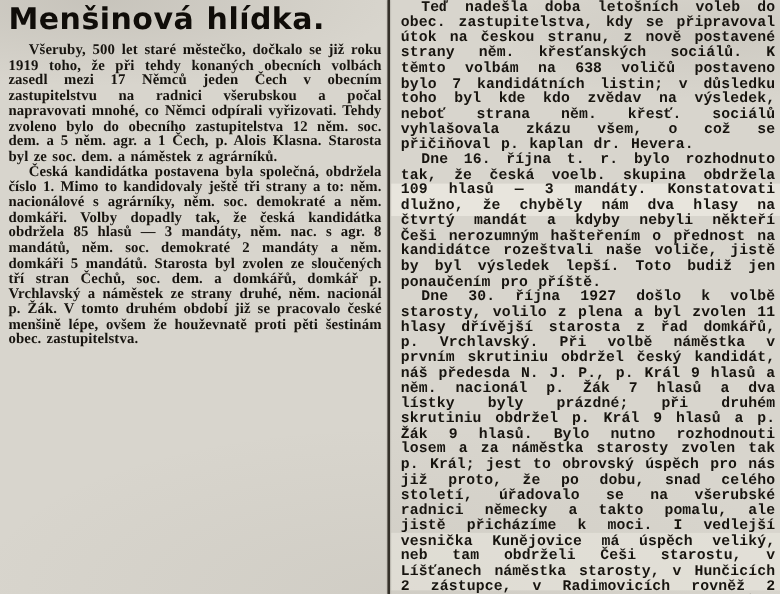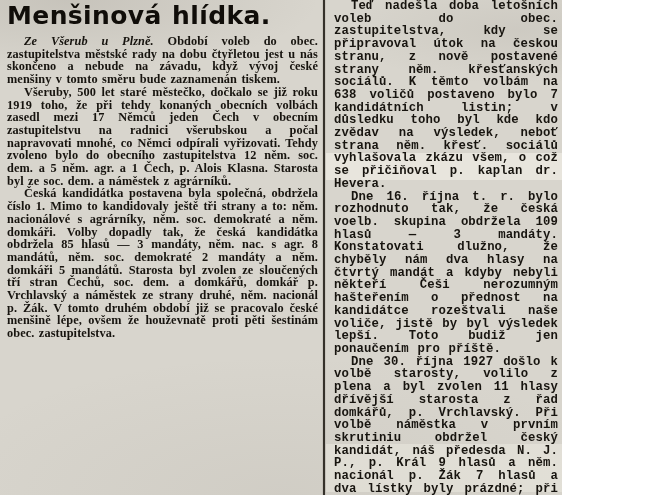--- a/index.html
+++ b/index.html
@@ -1,18 +1,18 @@
 <!DOCTYPE html>
 <html lang="cs"><head>
 <meta charset="utf-8">
 <style>
   html, body { margin: 0; padding: 0; }
   .page {
     position: relative;
-    width: 562px;
+    width: 650px;
     height: 495px;
     overflow: hidden;
     background:
       radial-gradient(ellipse 420px 120px at 12% 0%, rgba(110,104,94,0.16), transparent 60%),
       radial-gradient(ellipse 300px 90px at 92% 6%, rgba(110,104,94,0.10), transparent 60%),
       radial-gradient(ellipse 500px 200px at 50% 100%, rgba(120,114,104,0.08), transparent 70%),
       #d8d5cd;
     color: #17140f;
     font-family: "Liberation Serif", serif;
   }
@@ -67,21 +67,20 @@
 
 <div class="page">
 
   <div class="scan-band band-1"></div>
   <div class="scan-band band-2"></div>
 
   <div class="columns">
 
     <div class="col col-left">
       <h1 class="headline">Menšinová hlídka.</h1>
-      <p><span class="dateline">Ze Všerub u Plzně.</span> <span>Období voleb do obec. zastupitelstva městské rady na dobu čtyřletou jest u nás skončeno a nebude na závadu, když vývoj české menšiny v tomto směru bude zaznamenán tiskem.</span></p>
       <p>Všeruby, 500 let staré městečko, dočkalo se již roku 1919 toho, že při tehdy konaných obecních volbách zasedl mezi 17 Němců jeden Čech v obecním zastupitelstvu na radnici všerubskou a počal napravovati mnohé, co Němci odpírali vyřizovati. Tehdy zvoleno bylo do obecního zastupitelstva 12 něm. soc. dem. a 5 něm. agr. a 1 Čech, p. Alois Klasna. Starosta byl ze soc. dem. a náměstek z agrárníků.</p>
       <p>Česká kandidátka postavena byla společná, obdržela číslo 1. Mimo to kandidovaly ještě tři strany a to: něm. nacionálové s agrárníky, něm. soc. demokraté a něm. domkáři. Volby dopadly tak, že česká kandidátka obdržela 85 hlasů — 3 mandáty, něm. nac. s agr. 8 mandátů, něm. soc. demokraté 2 mandáty a něm. domkáři 5 mandátů. Starosta byl zvolen ze sloučených tří stran Čechů, soc. dem. a domkářů, domkář p. Vrchlavský a náměstek ze strany druhé, něm. nacionál p. Žák. V tomto druhém období již se pracovalo české menšině lépe, ovšem že houževnatě proti pěti šestinám obec. zastupitelstva.</p>
     </div>
 
     <div class="divider"></div>
 
     <div class="col col-right">
       <p>Teď nadešla doba letošních voleb do obec. zastupitelstva, kdy se připravoval útok na českou stranu, z nově postavené strany něm. křesťanských sociálů. K těmto volbám na 638 voličů postaveno bylo 7 kandidátních listin; v důsledku toho byl kde kdo zvědav na výsledek, neboť strana něm. křesť. sociálů vyhlašovala zkázu všem, o což se přičiňoval p. kaplan dr. Hevera.</p>
       <p>Dne 16. října t. r. bylo rozhodnuto tak, že česká voelb. skupina obdržela 109 hlasů — 3 mandáty. Konstatovati dlužno, že chyběly nám dva hlasy na čtvrtý mandát a kdyby nebyli někteří Češi nerozumným hašteřením o přednost na kandidátce rozeštvali naše voliče, jistě by byl výsledek lepší. Toto budiž jen ponaučením pro příště.</p>
       <p>Dne 30. října 1927 došlo k volbě starosty, volilo z plena a byl zvolen 11 hlasy dřívější starosta z řad domkářů, p. Vrchlavský. Při volbě náměstka v prvním skrutiniu obdržel český kandidát, náš předesda N. J. P., p. Král 9 hlasů a něm. nacionál p. Žák 7 hlasů a dva lístky byly prázdné; při druhém skrutiniu obdržel p. Král 9 hlasů a p. Žák 9 hlasů. Bylo nutno rozhodnouti losem a za náměstka starosty zvolen tak p. Král; jest to obrovský úspěch pro nás již proto, že po dobu, snad celého století, úřadovalo se na všerubské radnici německy a takto pomalu, ale jistě přicházíme k moci. I vedlejší vesnička Kunějovice má úspěch veliký, neb tam obdrželi Češi starostu, v Líšťanech náměstka starosty, v Hunčicích 2 zástupce, v Radimovicích rovněž 2 zástupce. Radujeme se z těchto úspěchů a budiž to pobídkou všem hraničářům pro poctivou práci ku prospěchu české věci ve zněmčeném území.</p>

